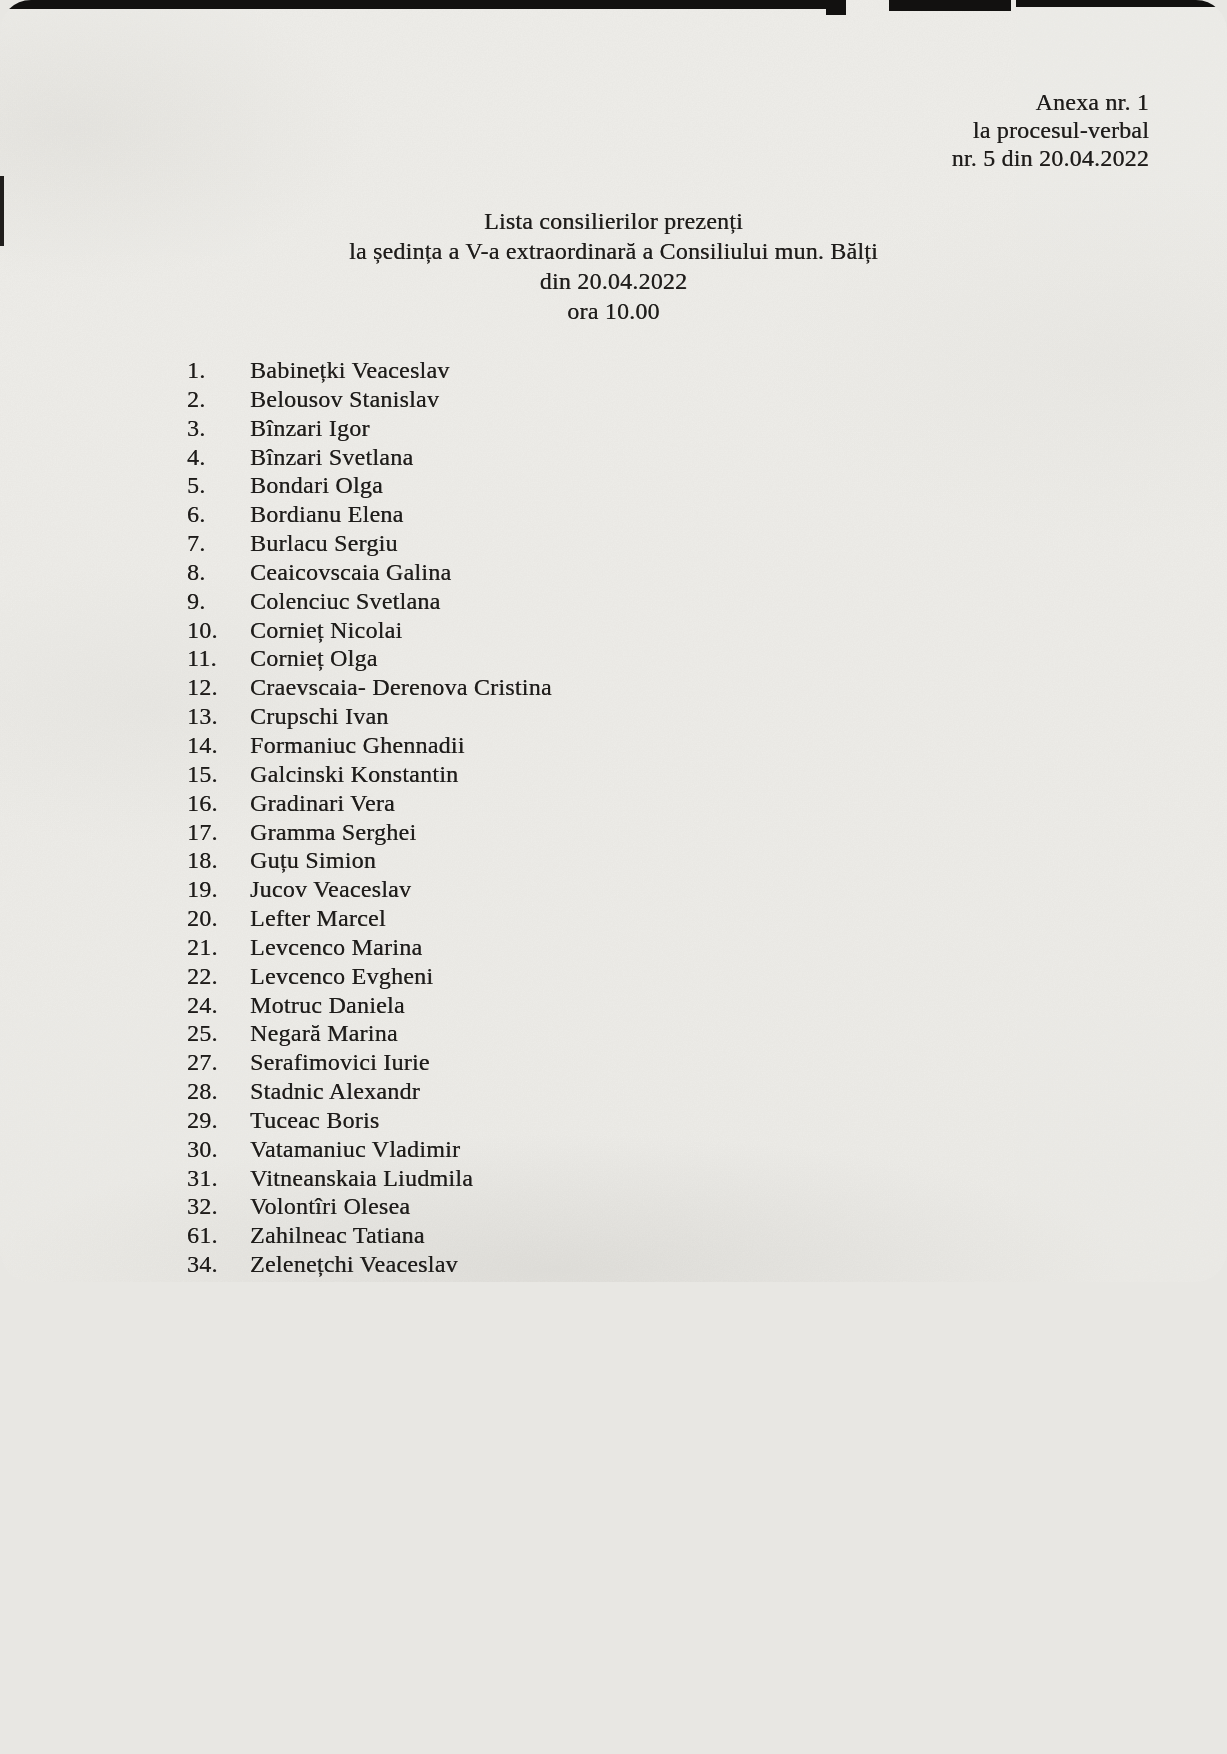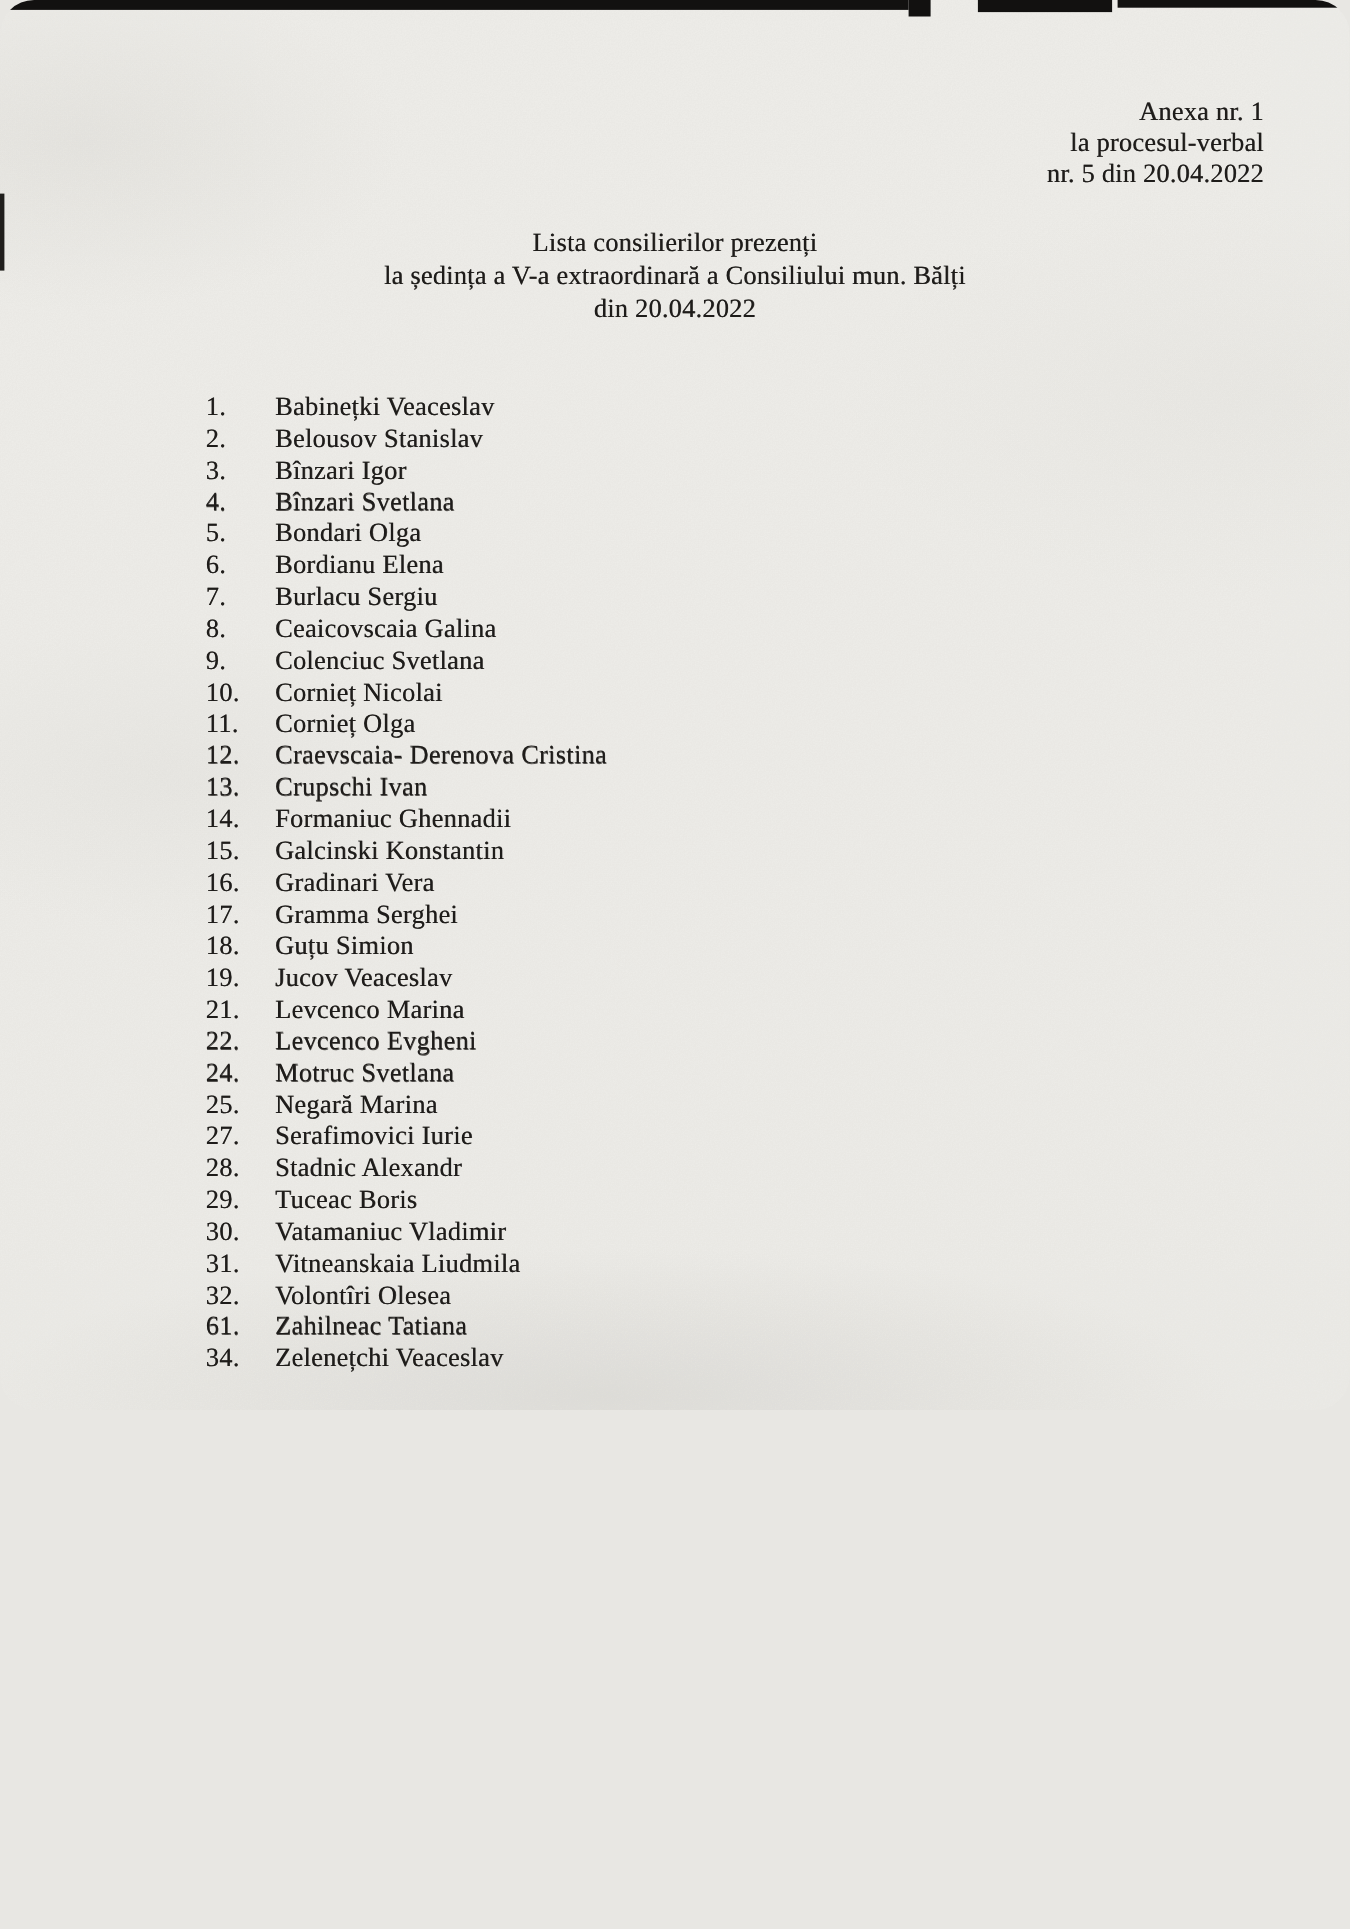--- a/index.html
+++ b/index.html
@@ -83,20 +83,21 @@
   <div class="annex">
     <div>Anexa nr. 1</div>
     <div>la procesul-verbal</div>
     <div>nr. 5 din 20.04.2022</div>
   </div>
 
   <div class="doc-title">
     <div>Lista consilierilor prezenți</div>
     <div>la ședința a V-a extraordinară a Consiliului mun. Bălți</div>
     <div>din 20.04.2022</div>
+    <div>ora 10.00</div>
   </div>
 
   <div class="councilors">
 
       <div class="row">
         <span class="no">1.</span>
         <span class="nm">Babinețki Veaceslav</span>
       </div>
 
       <div class="row">
@@ -182,35 +183,39 @@
       <div class="row">
         <span class="no">18.</span>
         <span class="nm">Guțu Simion</span>
       </div>
 
       <div class="row">
         <span class="no">19.</span>
         <span class="nm">Jucov Veaceslav</span>
       </div>
 
+      <div class="row">
+        <span class="no">20.</span>
+        <span class="nm">Lefter Marcel</span>
+      </div>
 
       <div class="row">
         <span class="no">21.</span>
         <span class="nm">Levcenco Marina</span>
       </div>
 
       <div class="row">
         <span class="no">22.</span>
         <span class="nm">Levcenco Evgheni</span>
       </div>
 
 
       <div class="row">
         <span class="no">24.</span>
-        <span class="nm">Motruc Svetlana</span>
+        <span class="nm">Motruc Daniela</span>
       </div>
 
       <div class="row">
         <span class="no">25.</span>
         <span class="nm">Negară Marina</span>
       </div>
 
 
       <div class="row">
         <span class="no">27.</span>

